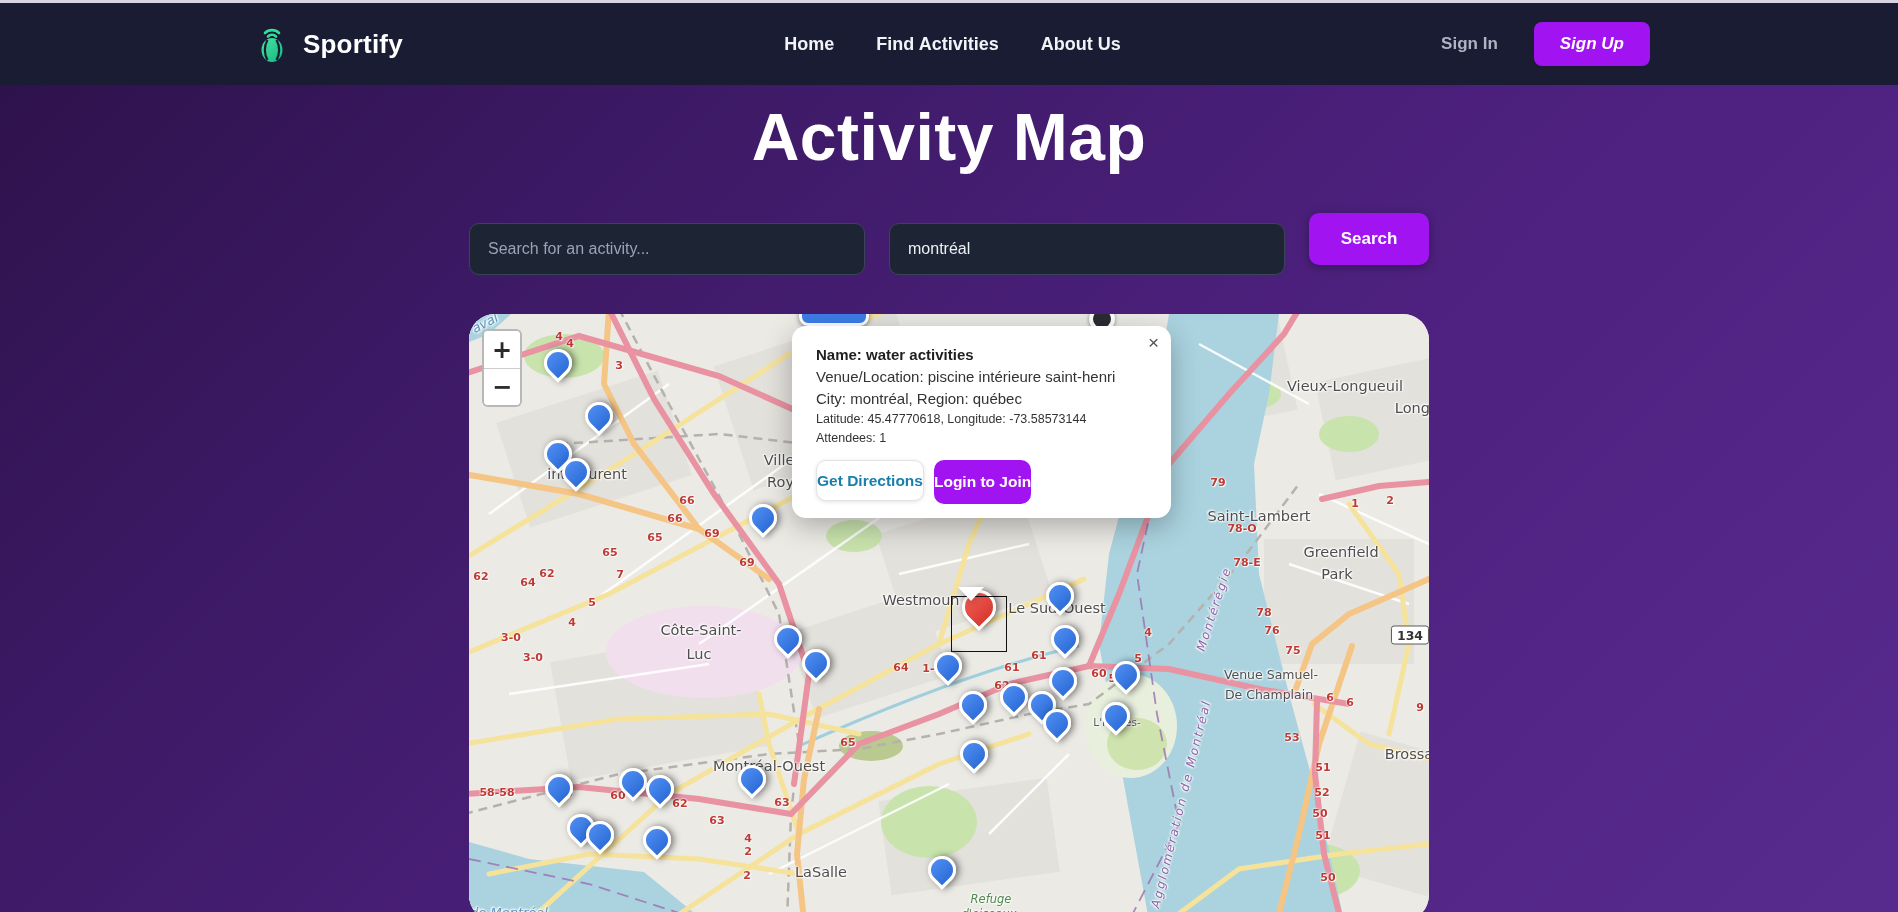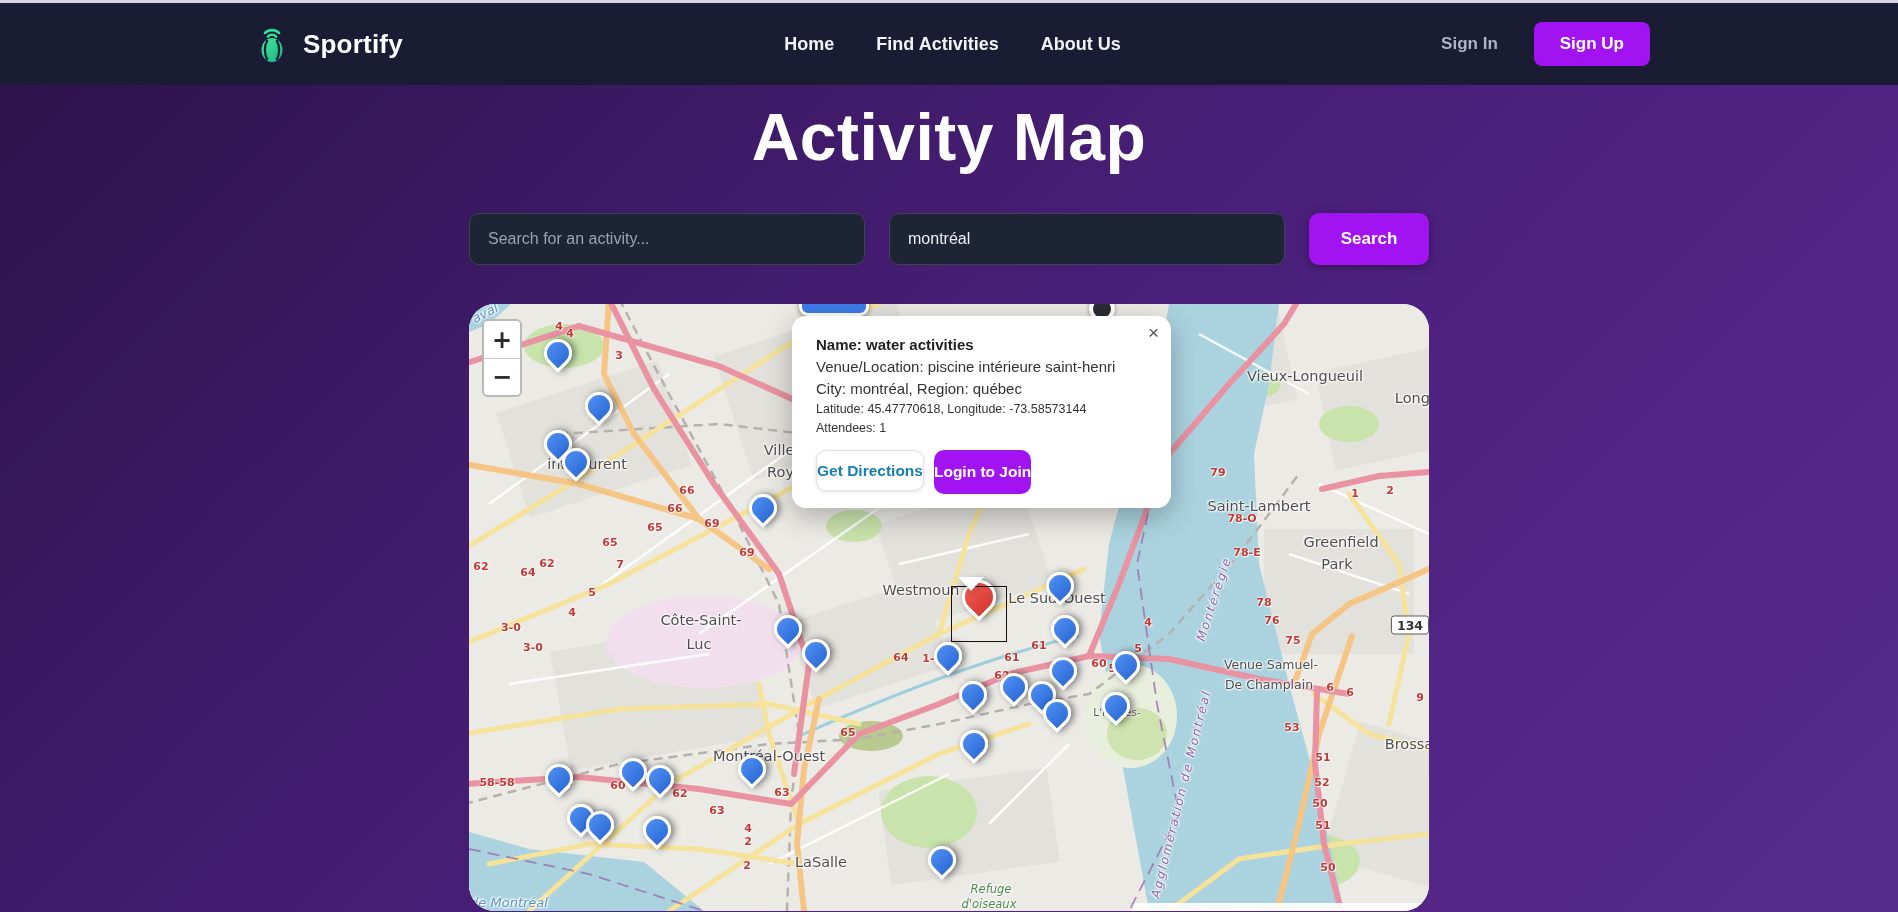--- a/index.html
+++ b/index.html
@@ -20,39 +20,39 @@
   }
   .brand { display: flex; align-items: center; gap: 14px; }
   .brand-name { color: #fff; font-size: 26px; font-weight: bold; letter-spacing: .2px; }
   .nav-links { display: flex; gap: 42px; align-items: center; }
   .nav-link { color: #f2f3f7; font-size: 18px; font-weight: bold; cursor: pointer; }
   .auth { display: flex; align-items: center; gap: 36px; justify-content: flex-end; }
   .signin { color: #aeb4c4; font-size: 17px; font-weight: bold; cursor: pointer; }
   .signup-btn {
     background: #a213f2; color: #fff; border: none; cursor: pointer;
     font-size: 17px; font-weight: bold; font-family: inherit;
-    padding: 12px 26px; border-radius: 8px;
+    padding: 12px 26px; border-radius: 8px; font-style: italic;
   }
 
   
   .page-title {
     margin-top: 14px;
     text-align: center; color: #fff;
     font-size: 66px; font-weight: bold; letter-spacing: .5px;
   }
 
   .search-row {
     width: 960px; margin: 38px auto 0 auto;
     display: flex; gap: 24px;
   }
   .search-input {
     flex: 1; height: 52px;
     background: #1d2434; border: 1px solid #3a4459; border-radius: 10px;
     color: #eef0f4; font-size: 16px; font-family: inherit;
-    padding: 0 18px; outline: none;
+    padding: 0 18px; outline: none; margin-top: 10px;
   }
   .search-input::placeholder { color: #9aa3b4; }
   .search-btn {
     width: 120px; height: 52px; flex: none;
     background: #a213f2; color: #fff; border: none; border-radius: 10px;
     font-size: 17px; font-weight: bold; font-family: inherit; cursor: pointer;
     box-shadow: 0 2px 8px rgba(0,0,0,.35);
   }
 
   
@@ -314,21 +314,21 @@
       <div class="mlabel place" style="left: 118px; top: 160px;">int-Laurent</div>
       <div class="mlabel place" style="left: 232px; top: 316px;">Côte-Saint-</div>
       <div class="mlabel place" style="left: 230px; top: 340px;">Luc</div>
       <div class="mlabel place" style="left: 452px; top: 286px;">Westmoun</div>
       <div class="mlabel place" style="left: 588px; top: 294px;">Le Sud-Ouest</div>
       <div class="mlabel place" style="left: 300px; top: 452px;">Montréal-Ouest</div>
       <div class="mlabel place" style="left: 352px; top: 558px;">LaSalle</div>
       <div class="mlabel place" style="left: 790px; top: 202px;">Saint-Lambert</div>
       <div class="mlabel place" style="left: 872px; top: 238px;">Greenfield</div>
       <div class="mlabel place" style="left: 868px; top: 260px;">Park</div>
-      <div class="mlabel place" style="left: 836px; top: 72px;">Vieux-Longueuil</div>
+      <div class="mlabel place" style="left: 876px; top: 72px;">Vieux-Longueuil</div>
       <div class="mlabel place" style="left: 948px; top: 94px;">Longu</div>
       <div class="mlabel place-sm" style="left: 802px; top: 360px;">Venue Samuel-</div>
       <div class="mlabel place-sm" style="left: 800px; top: 380px;">De Champlain</div>
       <div class="mlabel place" style="left: 940px; top: 440px;">Brossa</div>
       <div class="mlabel place-xs" style="left: 648px; top: 408px;">L'Île-des-</div>
       <div class="mlabel green-label" style="left: 522px; top: 585px;">Refuge</div>
       <div class="mlabel green-label" style="left: 520px; top: 600px;">d'oiseaux</div>
       <div class="mlabel water-label" style="left: 40px; top: 598px;">de Montréal</div>
       <div class="mlabel water-label" style="left: 16px; top: 9px; transform: translate(-50%, -50%) rotate(-28deg);">aval</div>
       <div class="mlabel boundary-label" style="left: 712px; top: 490px; transform: translate(-50%, -50%) rotate(-76deg);">Agglomération de Montréal</div>

